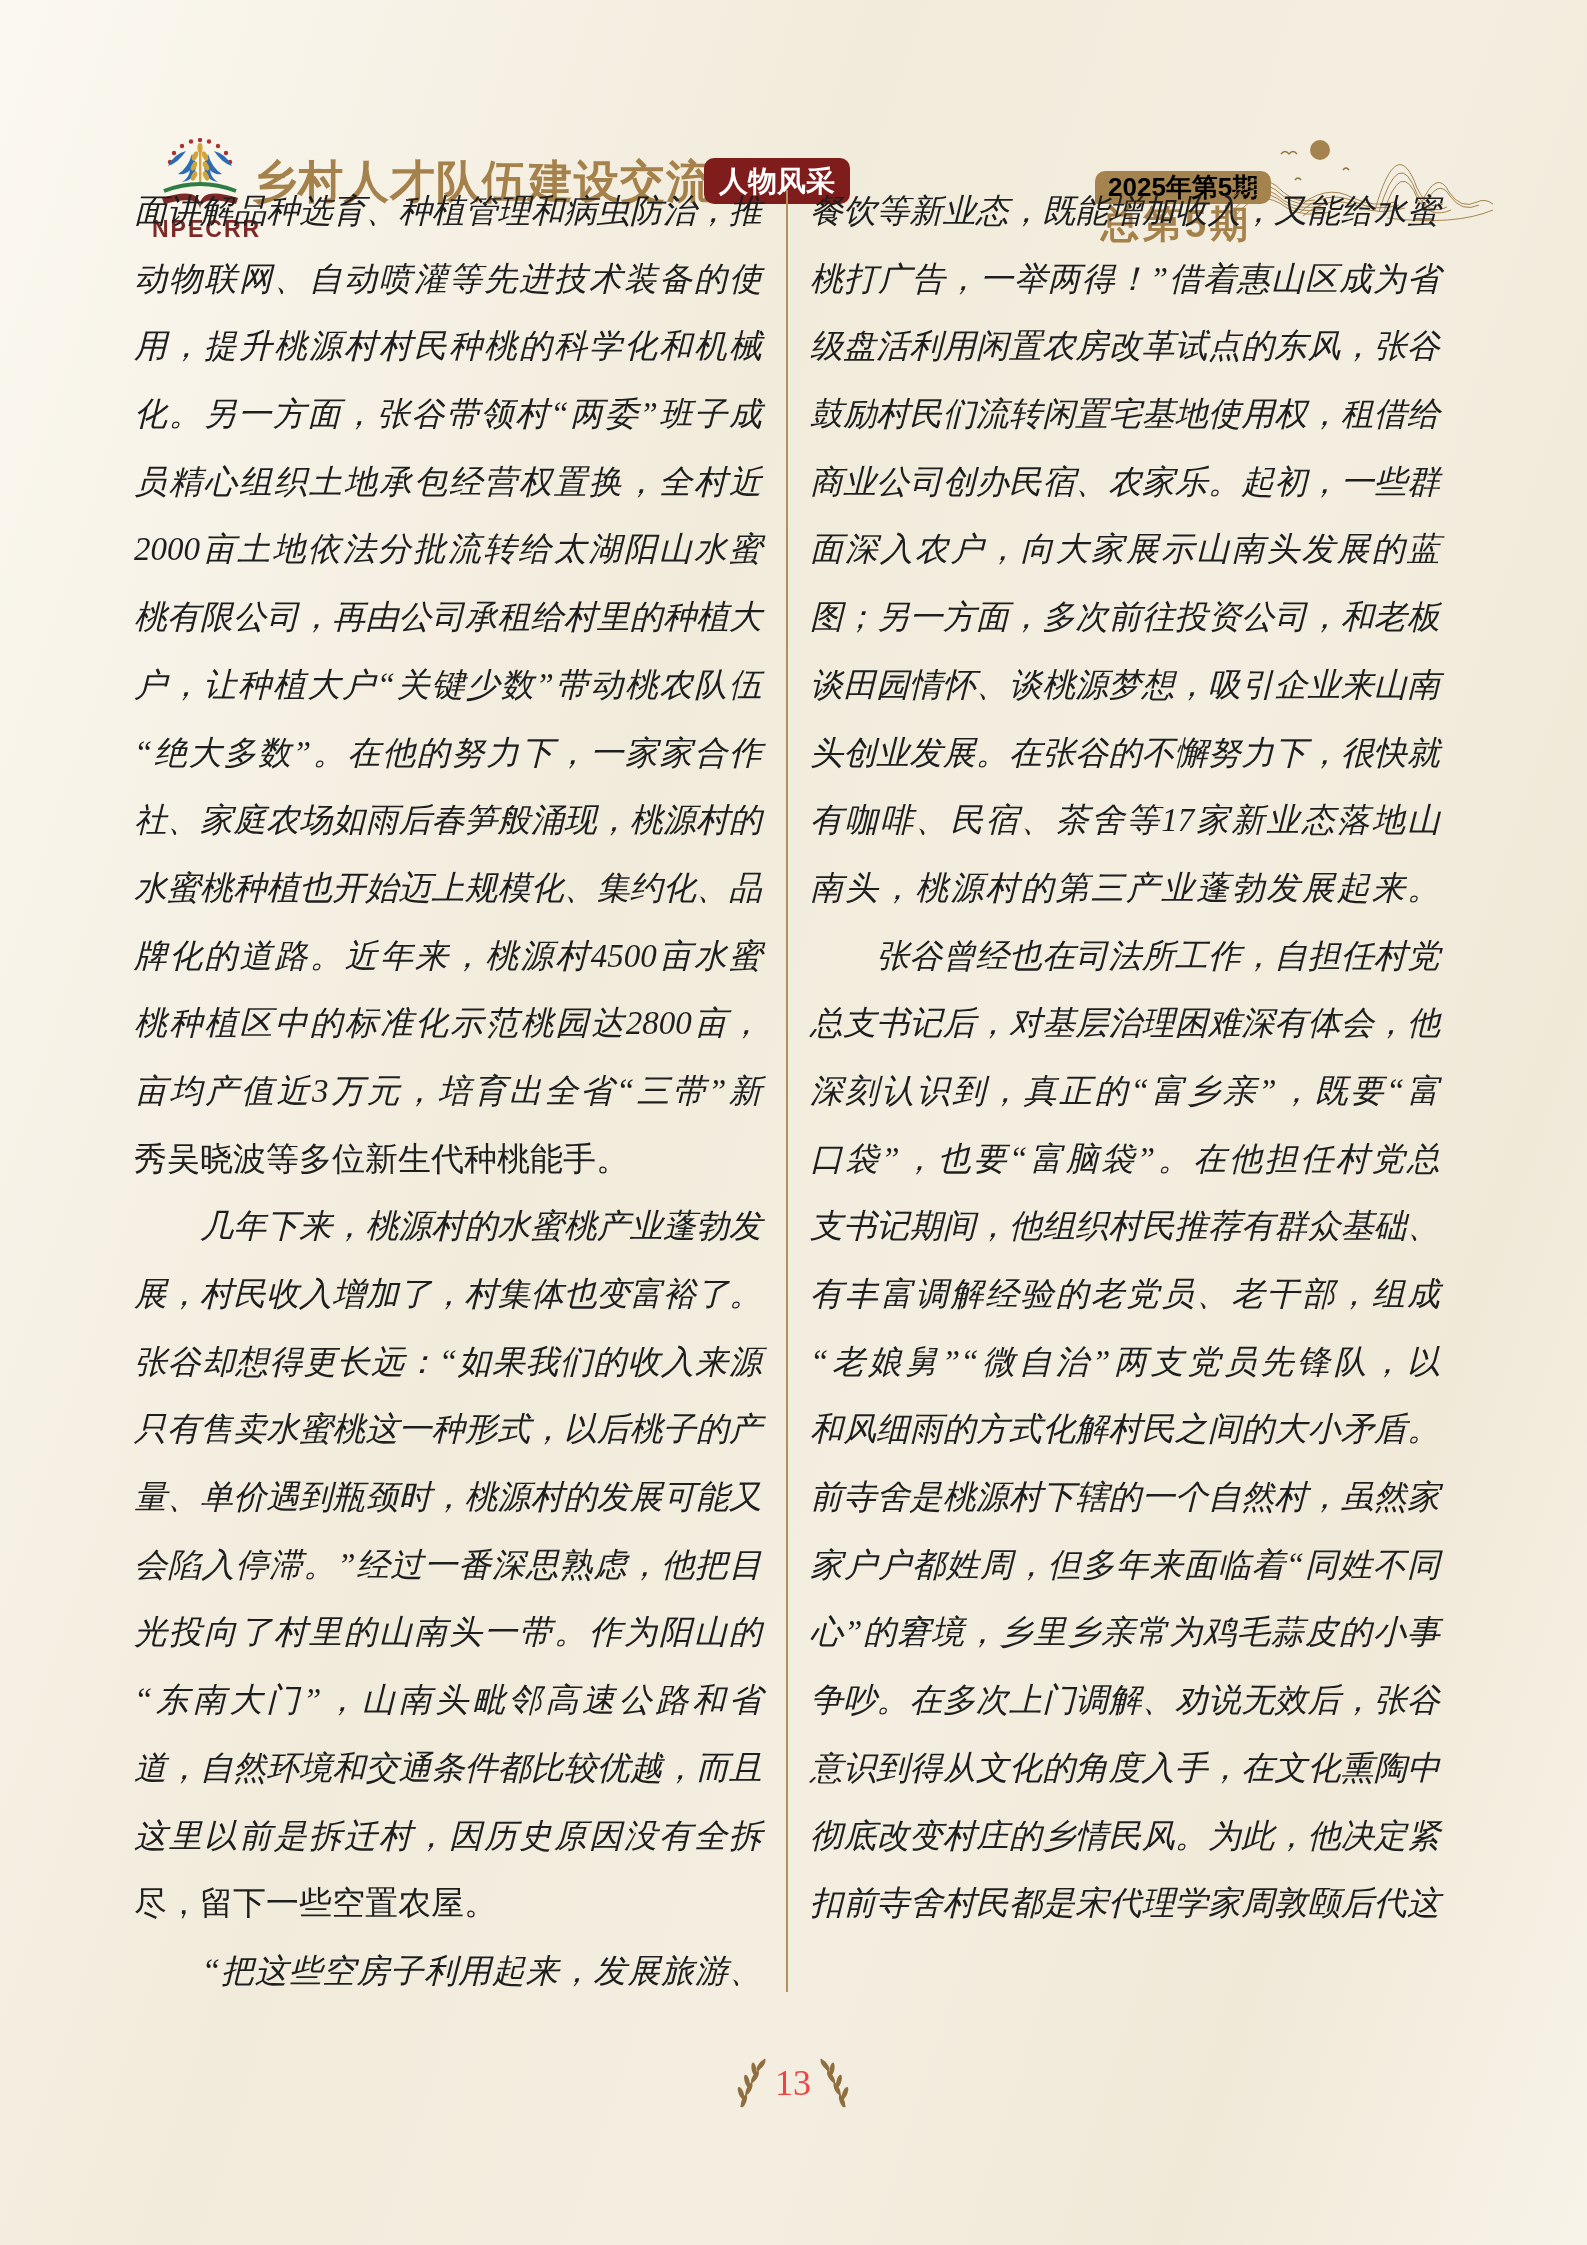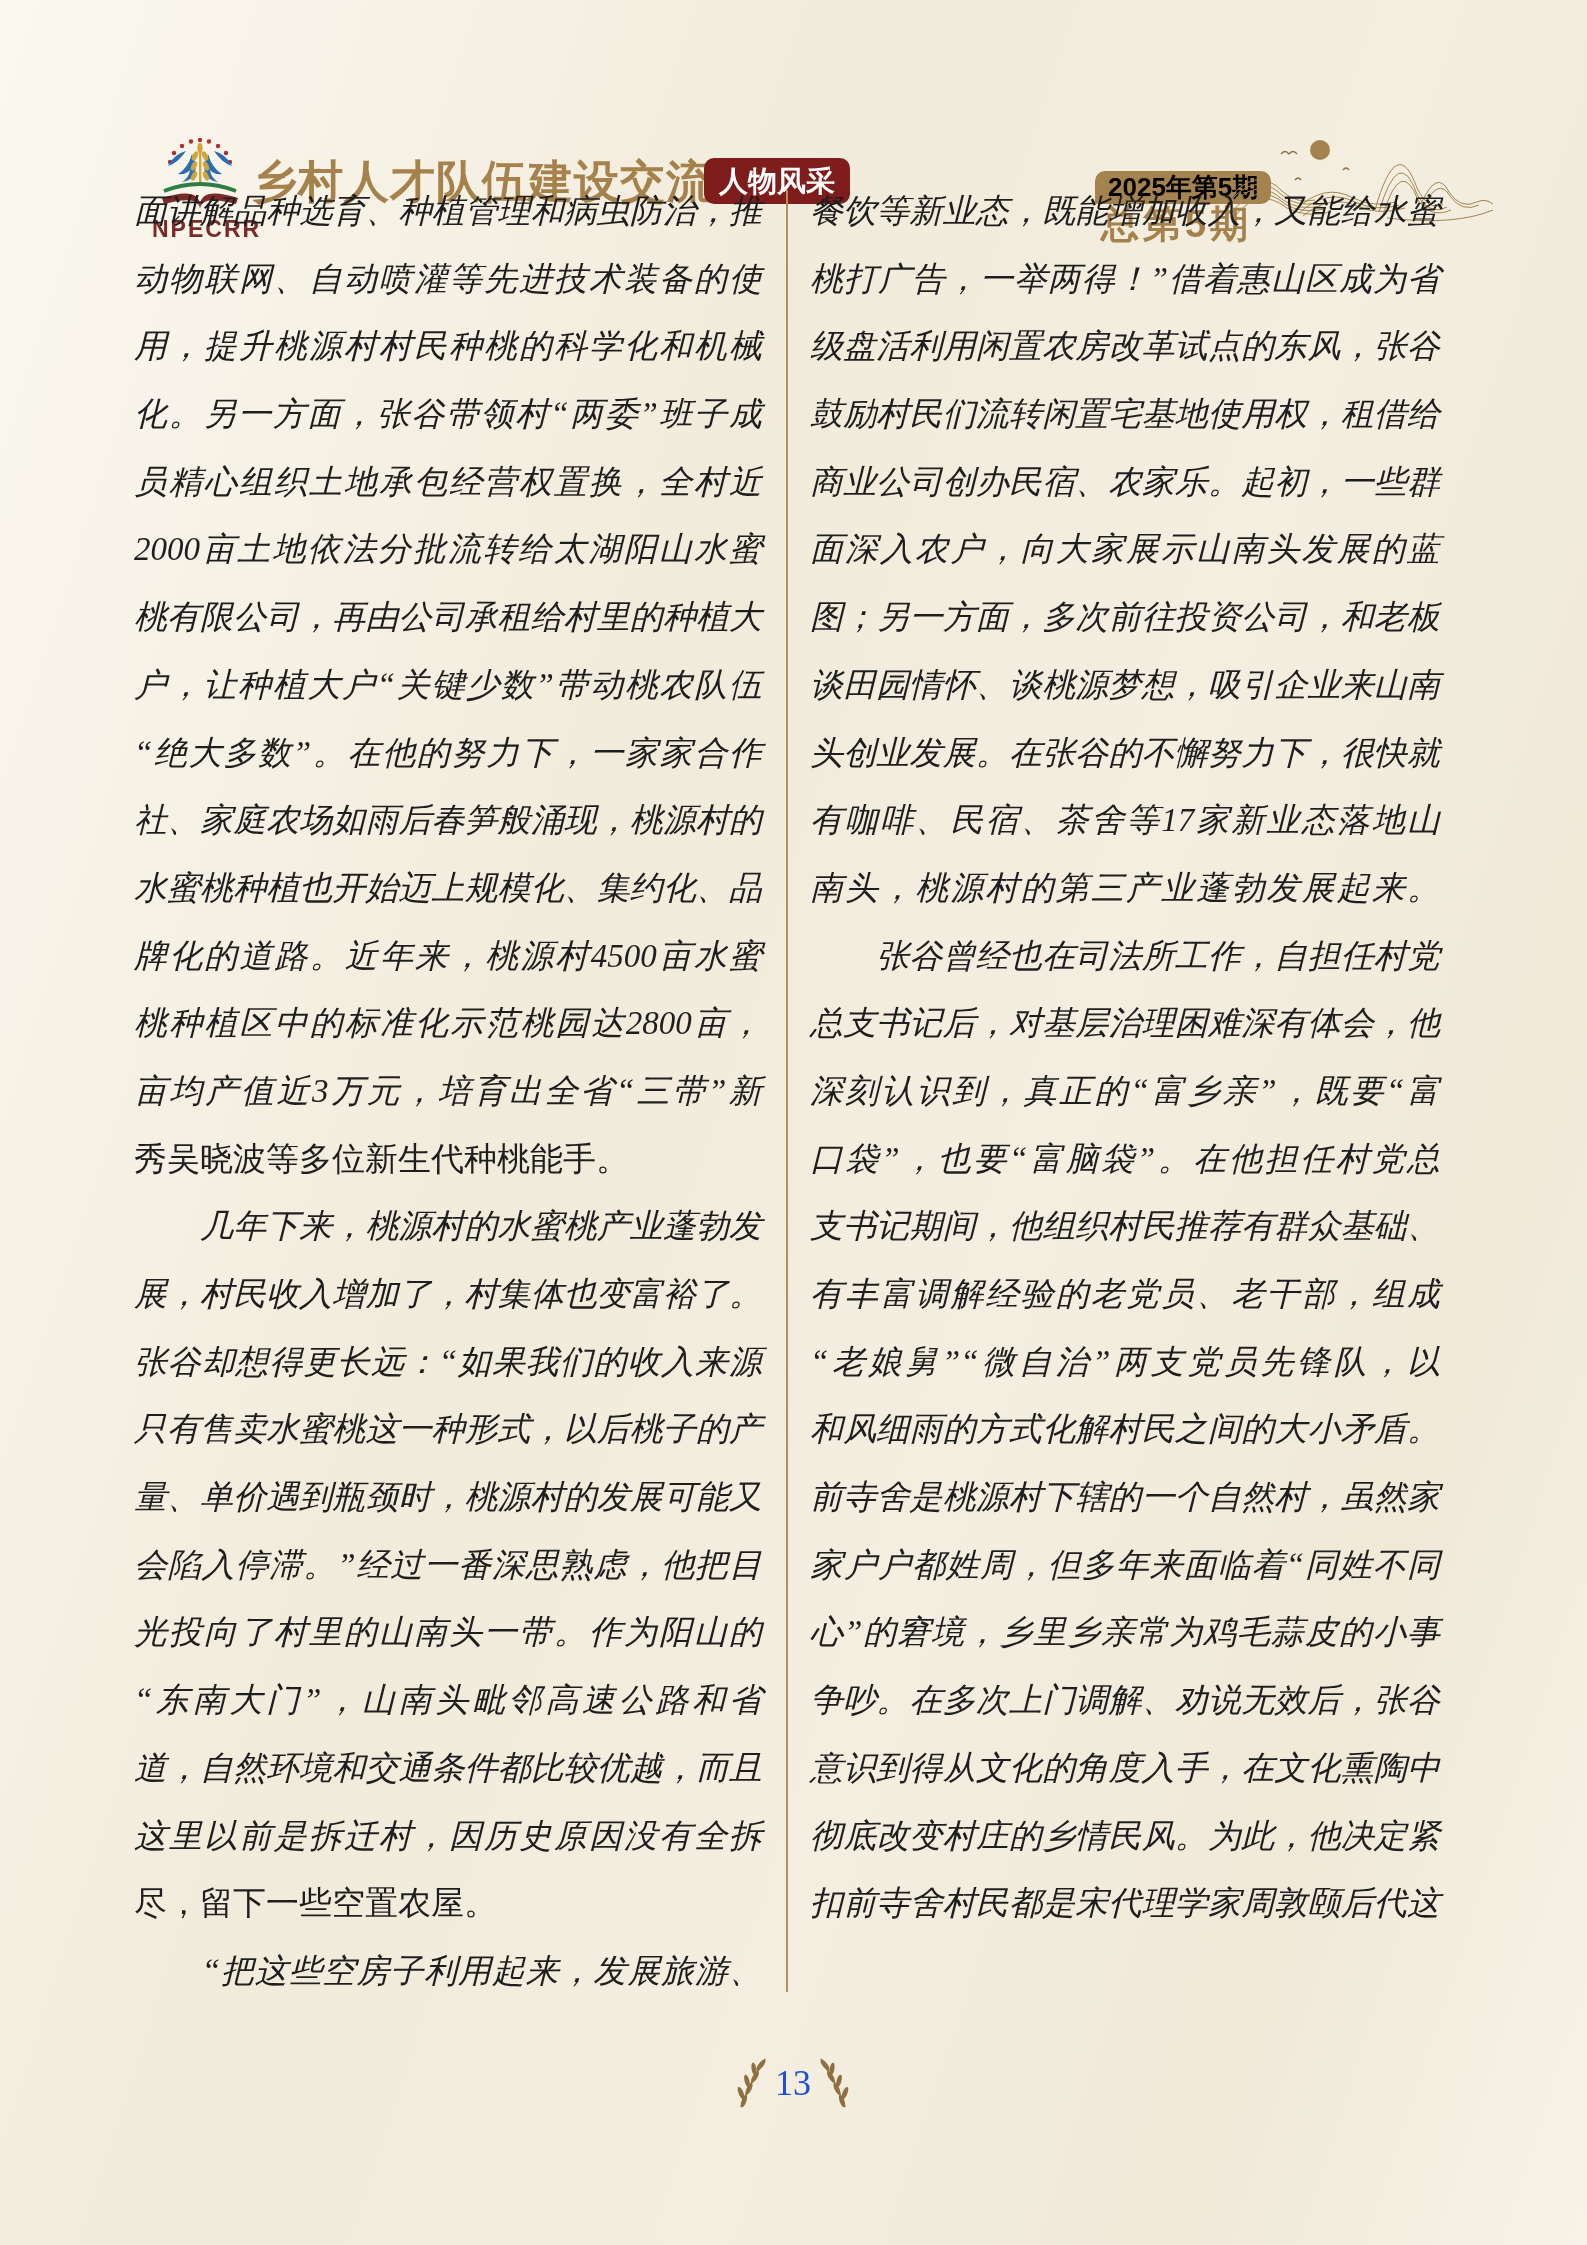--- a/index.html
+++ b/index.html
@@ -29,21 +29,21 @@
   .col{position:absolute;top:178px;font-size:33px;}
   .col .line{height:67.7px;line-height:67.7px;white-space:nowrap;overflow:visible;}
   .col .line.fill{white-space:normal;text-align:justify;text-align-last:justify;
     text-justify:inter-ideograph;font-style:italic;}
   .col-left{left:134px;width:628px;}
   .col-right{left:810px;width:630px;}
   .divider{position:absolute;left:786px;top:190px;width:2px;height:1802px;background:#b1905a;}
   
   .pagenum-wrap{position:absolute;left:693px;top:2048px;width:200px;height:70px;
     display:flex;align-items:center;justify-content:center;gap:4px;}
-  .pagenum{color:#1d4ed8;font-size:36px;line-height:1;padding:0 2px;}
+  .pagenum{color:#ef4444;font-size:36px;line-height:1;padding:0 2px;}
 </style>
 </head>
 <body>
 
 <div class="page">
 
   <div class="logo">
     <svg width="88" height="76" viewBox="0 0 88 76">
 
       <g fill="#b03030">

